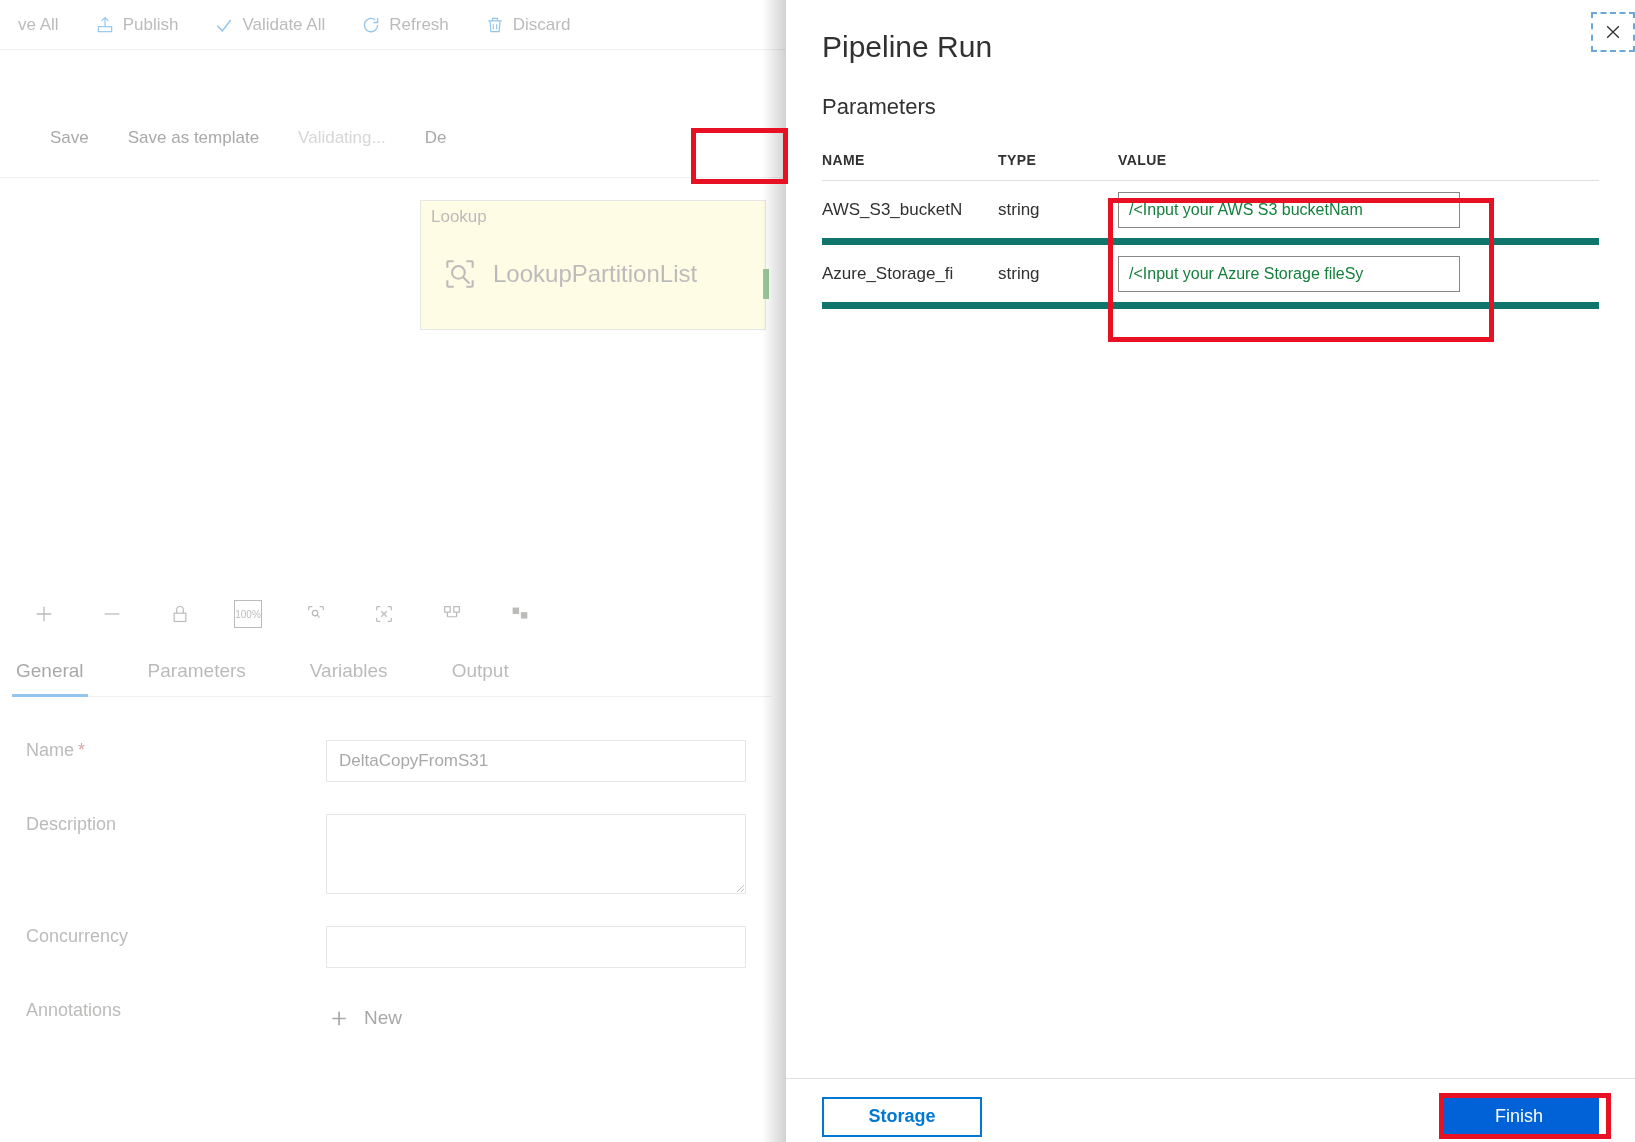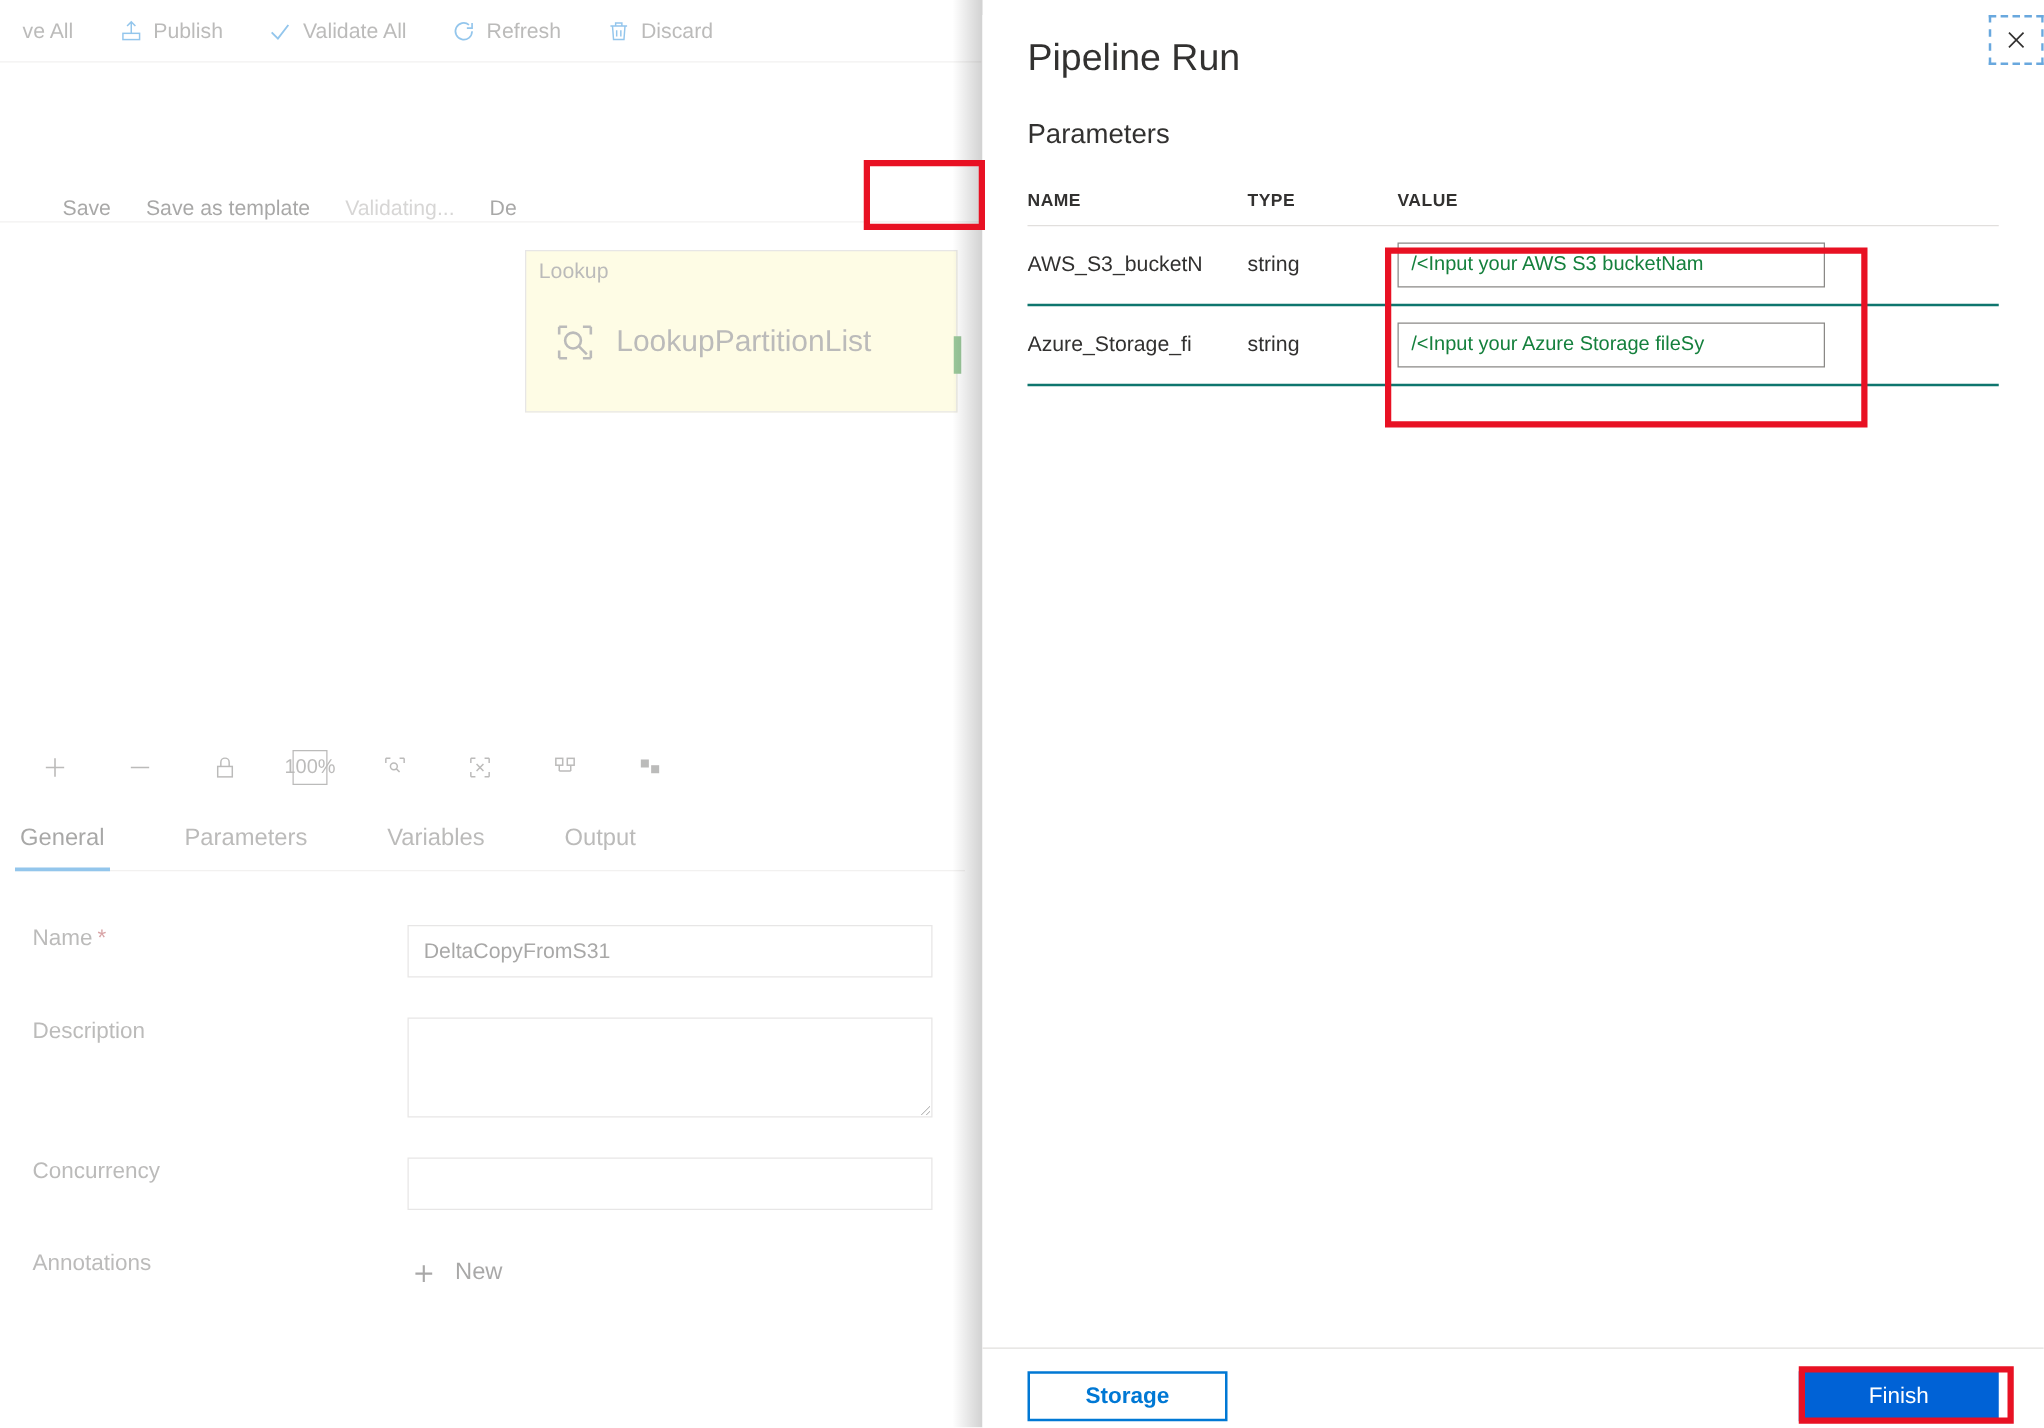--- a/index.html
+++ b/index.html
@@ -39,26 +39,26 @@
     color: #605e5c;
     border-bottom: 1px solid #e1dfdd;
   }
   .tbtn { display:flex; align-items:center; gap:8px; padding:4px 18px; height:48px; }
   .tbtn svg, .tbtn .svgw { width:20px; height:20px; }
   .blueico { color:#0078d4; }
 
   .second-toolbar {
     margin-top: 78px;
     display:flex;
-    align-items:flex-end;
+    align-items:flex-start;
     height:50px;
     font-size:17px;
     color:#323130;
     padding-left:40px;
-    gap:18px;
+    gap:29px;
     border-bottom:1px solid #e1dfdd;
   }
   .second-toolbar .item { display:flex; align-items:center; gap:10px; }
   .validating { color:#a19f9d; }
 
   .lookup-box {
     position:absolute;
     left:420px; top:200px;
     width:346px; height:130px;
     border:1px solid #c8c6c4;
@@ -136,21 +136,21 @@
     font-size:24px; color:#323130;
     border:2px dashed #69a8de;
   }
 
   .ptable { width:100%; padding:0 36px;}
   .thead { display:flex; font-size:14px; font-weight:600; color:#323130; letter-spacing:0.4px;
     border-bottom:1px solid #e1dfdd; padding:22px 0 12px 0;}
   .col-name { flex:0 0 176px;}
   .col-type { flex:0 0 120px;}
   .col-value { flex:1;}
-  .trow { display:flex; align-items:center; border-bottom:2px solid #0f766e; height:64px;justify-content:flex-end;}
+  .trow { display:flex; align-items:center; border-bottom:7px solid #0f766e; height:64px;justify-content:flex-end;}
   .pname { flex:0 0 176px; font-size:17px; color:#323130; overflow:hidden; white-space:nowrap;}
   .ptype { flex:0 0 120px; font-size:17px; color:#323130;}
   .pval { flex:1;}
   .pval input {
     width:342px; height:36px;
     border:1px solid #8a8886;
     padding:0 10px;
     font-size:16px; color:#15803d;
     background:#fff;
   }
@@ -280,21 +280,21 @@
         <svg width="22" height="22" viewBox="0 0 24 24" stroke="#605e5c" stroke-width="1.4">
           <path d="M4 12h16"></path>
         </svg>
       </div>
     <div class="ti">
         <svg width="20" height="22" viewBox="0 0 24 24" stroke="#605e5c" fill="none" stroke-width="1.4">
           <rect x="5" y="11" width="14" height="10"></rect>
           <path d="M8 11V7a4 4 0 0 1 8 0v4"></path>
         </svg>
       </div>
-    <div class="ti" style="font-size:16px;border:1px solid #605e5c;padding:2px 2px;">100%</div>
+    <div class="ti" style="font-size:10px;border:1px solid #605e5c;padding:2px 2px;">100%</div>
     <div class="ti">
         <svg width="22" height="22" viewBox="0 0 24 24" stroke="#605e5c" fill="none" stroke-width="1.3">
           <path d="M4 4h4M4 4v4M20 4h-4M20 4v4"></path>
           <circle cx="11" cy="11" r="3"></circle>
           <path d="M13 13l3 3"></path>
         </svg>
       </div>
     <div class="ti">
         <svg width="22" height="22" viewBox="0 0 24 24" stroke="#605e5c" fill="none" stroke-width="1.3">
           <path d="M4 4h4M4 4v4M20 4h-4M20 4v4M4 20h4M4 20v-4M20 20h-4M20 20v-4"></path>

